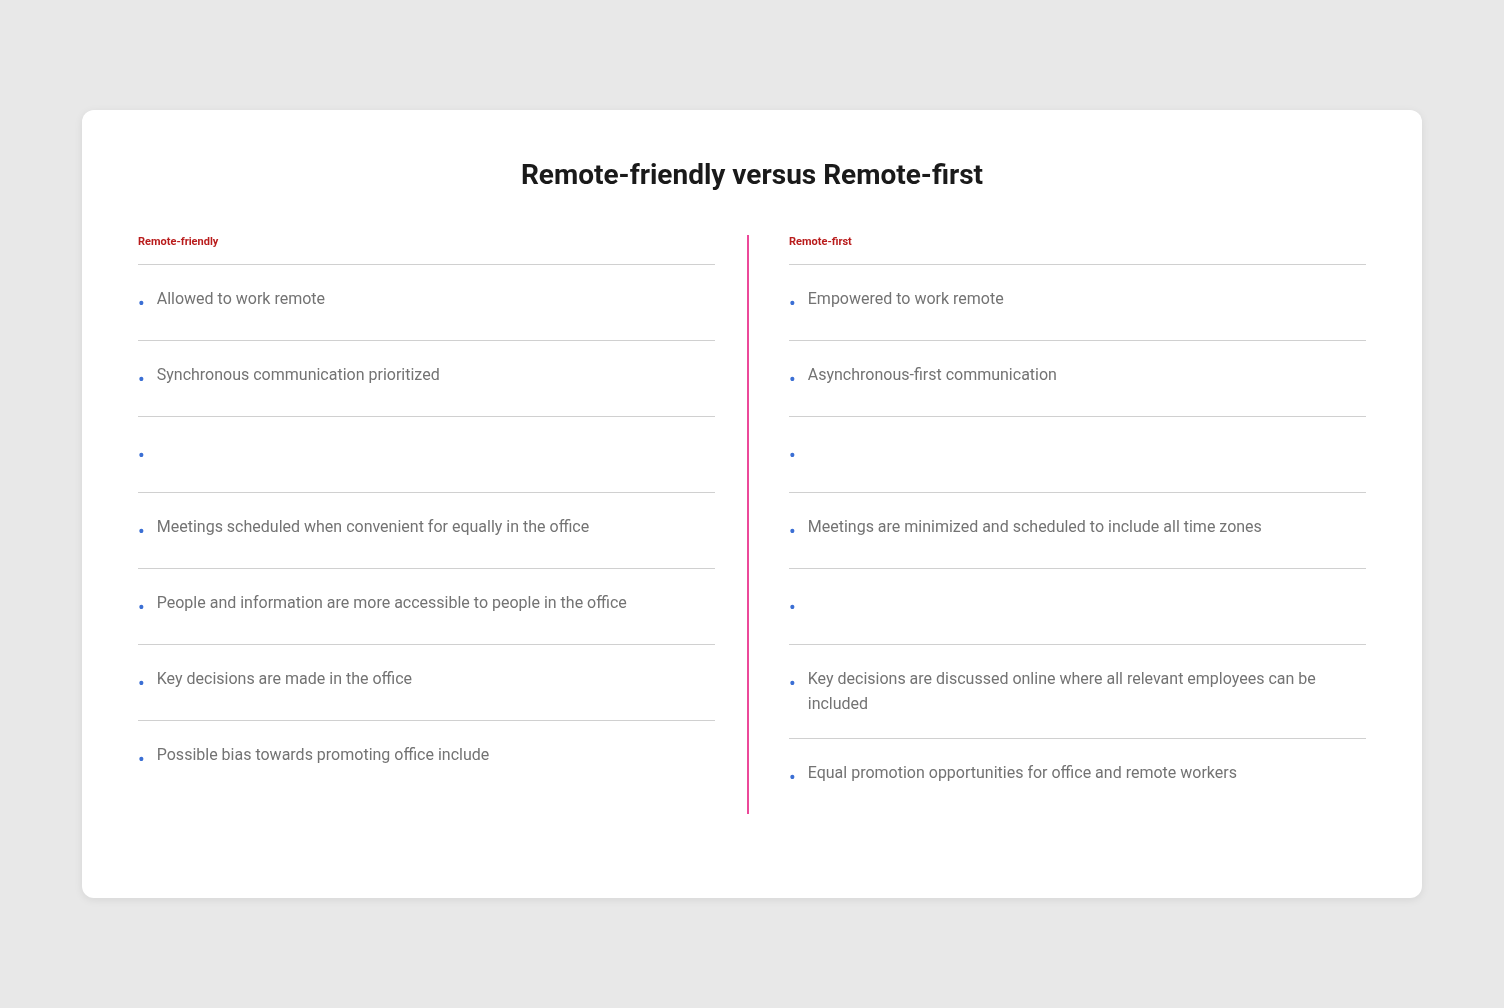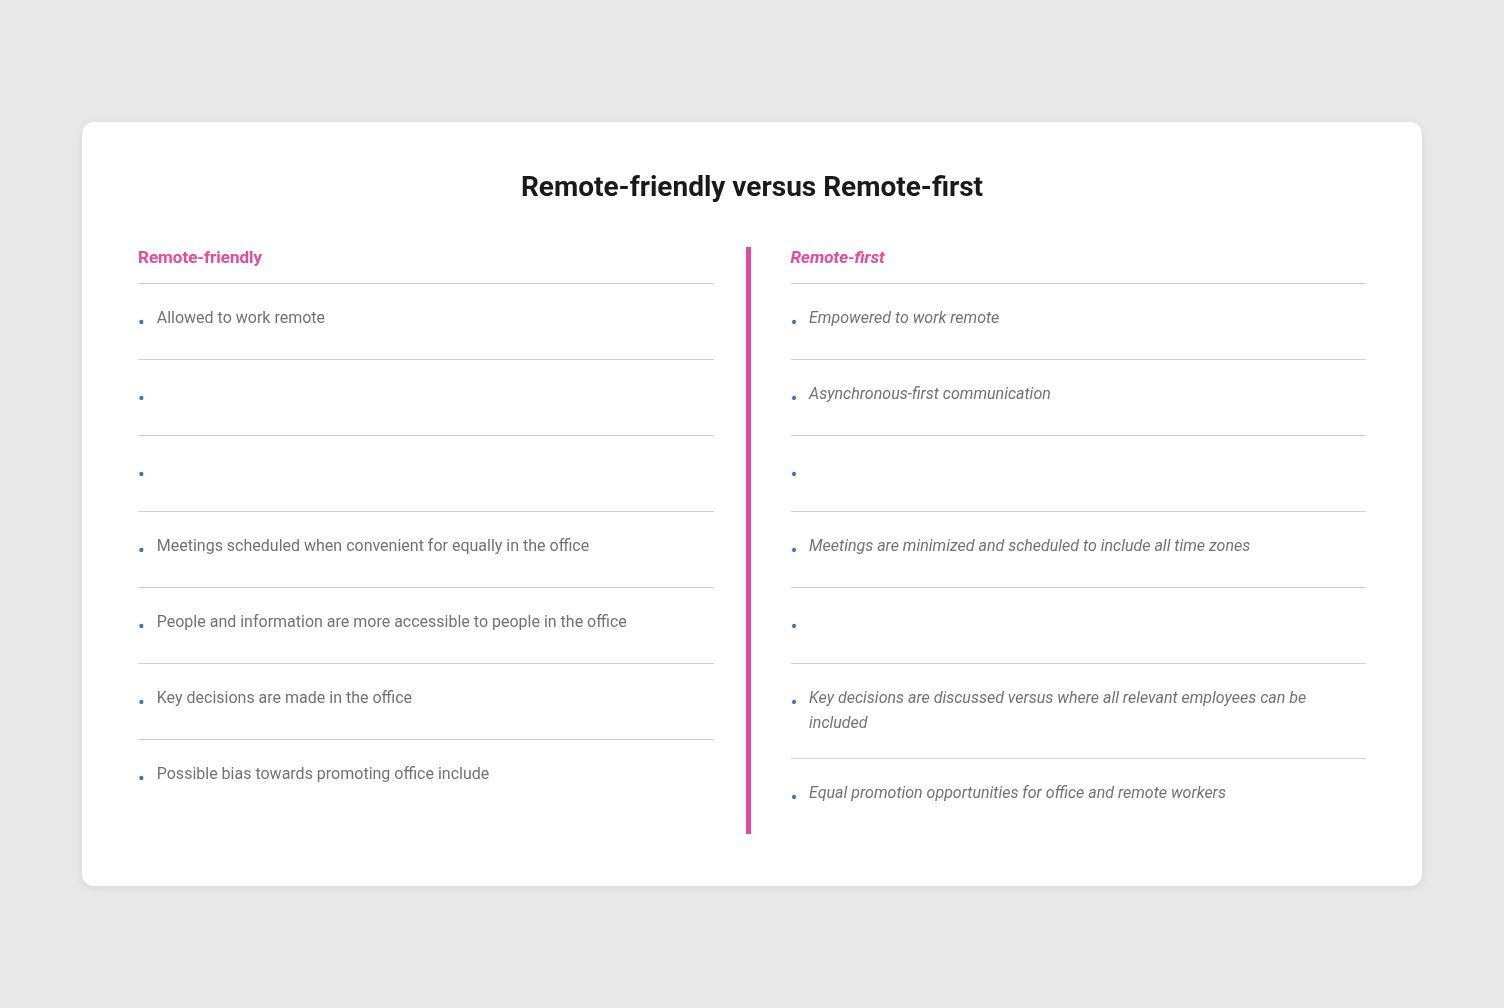--- a/index.html
+++ b/index.html
@@ -13,21 +13,21 @@
       display: flex;
       justify-content: center;
       align-items: center;
       min-height: 100vh;
       font-family: -apple-system, BlinkMacSystemFont, 'Segoe UI', Roboto, Arial, sans-serif;
     }
 
     .card {
       background: #ffffff;
       border-radius: 12px;
-      padding: 48px 56px 52px 56px;
+      padding: 48px 56px 84px 56px;
       width: 1340px;
       max-width: 95vw;
       box-shadow: 0 2px 8px rgba(0,0,0,0.08);
     }
 
     .card-title {
       text-align: center;
       font-size: 28px;
       font-weight: 700;
       color: #1a1a1a;
@@ -39,28 +39,27 @@
       gap: 0;
     }
 
     .column {
       flex: 1;
       padding: 0 32px 0 0;
     }
 
     .column:last-child {
       padding: 0 0 0 40px;
-      border-left: 5px solid #ec4899;
-      font-style: italic;
+      border-left: 2px solid #ec4899;
     }
 
     .column-header {
-      font-size: 17px;
+      font-size: 11px;
       font-weight: 700;
-      color: #ec4899;
+      color: #b91c1c;
       margin-bottom: 16px;
     }
 
     .column-divider {
       border: none;
       border-top: 1px solid #d0d0d0;
       margin-bottom: 0;
     }
 
     .list-item {
@@ -100,20 +99,21 @@
     <div class="column">
       <div class="column-header">Remote-friendly</div>
       <hr class="column-divider">
 
       <div class="list-item">
         <span class="bullet">•</span>
         <span class="item-text">Allowed to work remote</span>
       </div>
       <div class="list-item">
         <span class="bullet">•</span>
+        <span class="item-text">Synchronous communication prioritized</span>
       </div>
       <div class="list-item">
         <span class="bullet">•</span>
       </div>
       <div class="list-item">
         <span class="bullet">•</span>
         <span class="item-text">Meetings scheduled when convenient for equally in the office</span>
       </div>
       <div class="list-item">
         <span class="bullet">•</span>
@@ -146,21 +146,21 @@
       </div>
       <div class="list-item">
         <span class="bullet">•</span>
         <span class="item-text">Meetings are minimized and scheduled to include all time zones</span>
       </div>
       <div class="list-item">
         <span class="bullet">•</span>
       </div>
       <div class="list-item">
         <span class="bullet">•</span>
-        <span class="item-text">Key decisions are discussed versus where all relevant employees can be included</span>
+        <span class="item-text">Key decisions are discussed online where all relevant employees can be included</span>
       </div>
       <div class="list-item">
         <span class="bullet">•</span>
         <span class="item-text">Equal promotion opportunities for office and remote workers</span>
       </div>
     </div>
 
   </div>
 </div>
 

